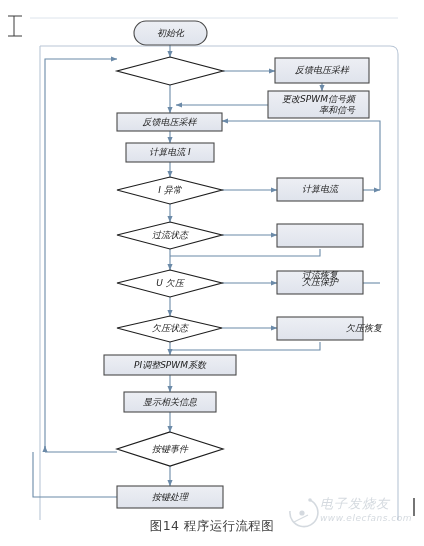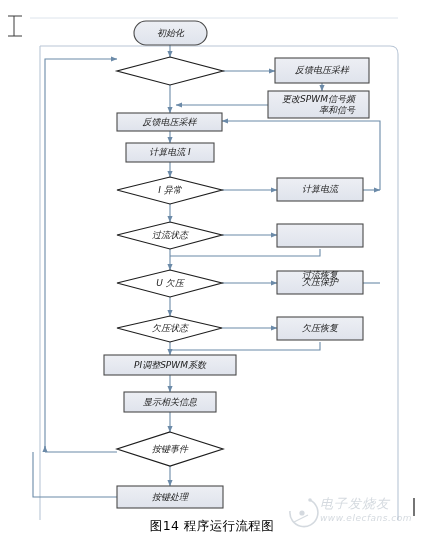--- a/index.html
+++ b/index.html
@@ -36,21 +36,21 @@
     white-space: pre-line;
     font-style: italic;
   }
   .caption {
     position: absolute;
     left: 0;
     top: 518px;
     width: 424px;
     text-align: center;
     font-size: 12.5px;
-    color: #000000;
+    color: #404040;
     font-family: "DejaVu Sans", "Liberation Sans", sans-serif;
     letter-spacing: 0.4px;
   }
   .watermark {
     position: absolute;
     left: 286px;
     top: 491px;
     width: 134px;
     height: 48px;
     opacity: 0.42;
@@ -216,21 +216,21 @@
   <div class="node-label" style="left:126px;top:226px;width:88px;height:19px;">过流状态</div>
 
   <div class="node-label" style="left:277px;top:224px;width:86px;height:23px;margin-top:40px;">过流恢复</div>
 
   <div class="node-label" style="left:126px;top:274px;width:88px;height:19px;">U 欠压</div>
 
   <div class="node-label" style="left:277px;top:271px;width:86px;height:23px;">欠压保护</div>
 
   <div class="node-label" style="left:126px;top:319px;width:88px;height:19px;">欠压状态</div>
 
-  <div class="node-label" style="left:277px;top:317px;width:86px;height:23px;">欠压恢复</div>
+  <div class="node-label" style="left:277px;top:317px;width:86px;height:23px;padding-left:44px;">欠压恢复</div>
 
   <div class="node-label" style="left:104px;top:355px;width:132px;height:20px;">PI调整SPWM系数</div>
 
   <div class="node-label" style="left:124px;top:392px;width:92px;height:20px;">显示相关信息</div>
 
   <div class="node-label" style="left:126px;top:440px;width:88px;height:19px;">按键事件</div>
 
   <div class="node-label" style="left:117px;top:486px;width:106px;height:22px;">按键处理</div>
 
   <div class="watermark">

